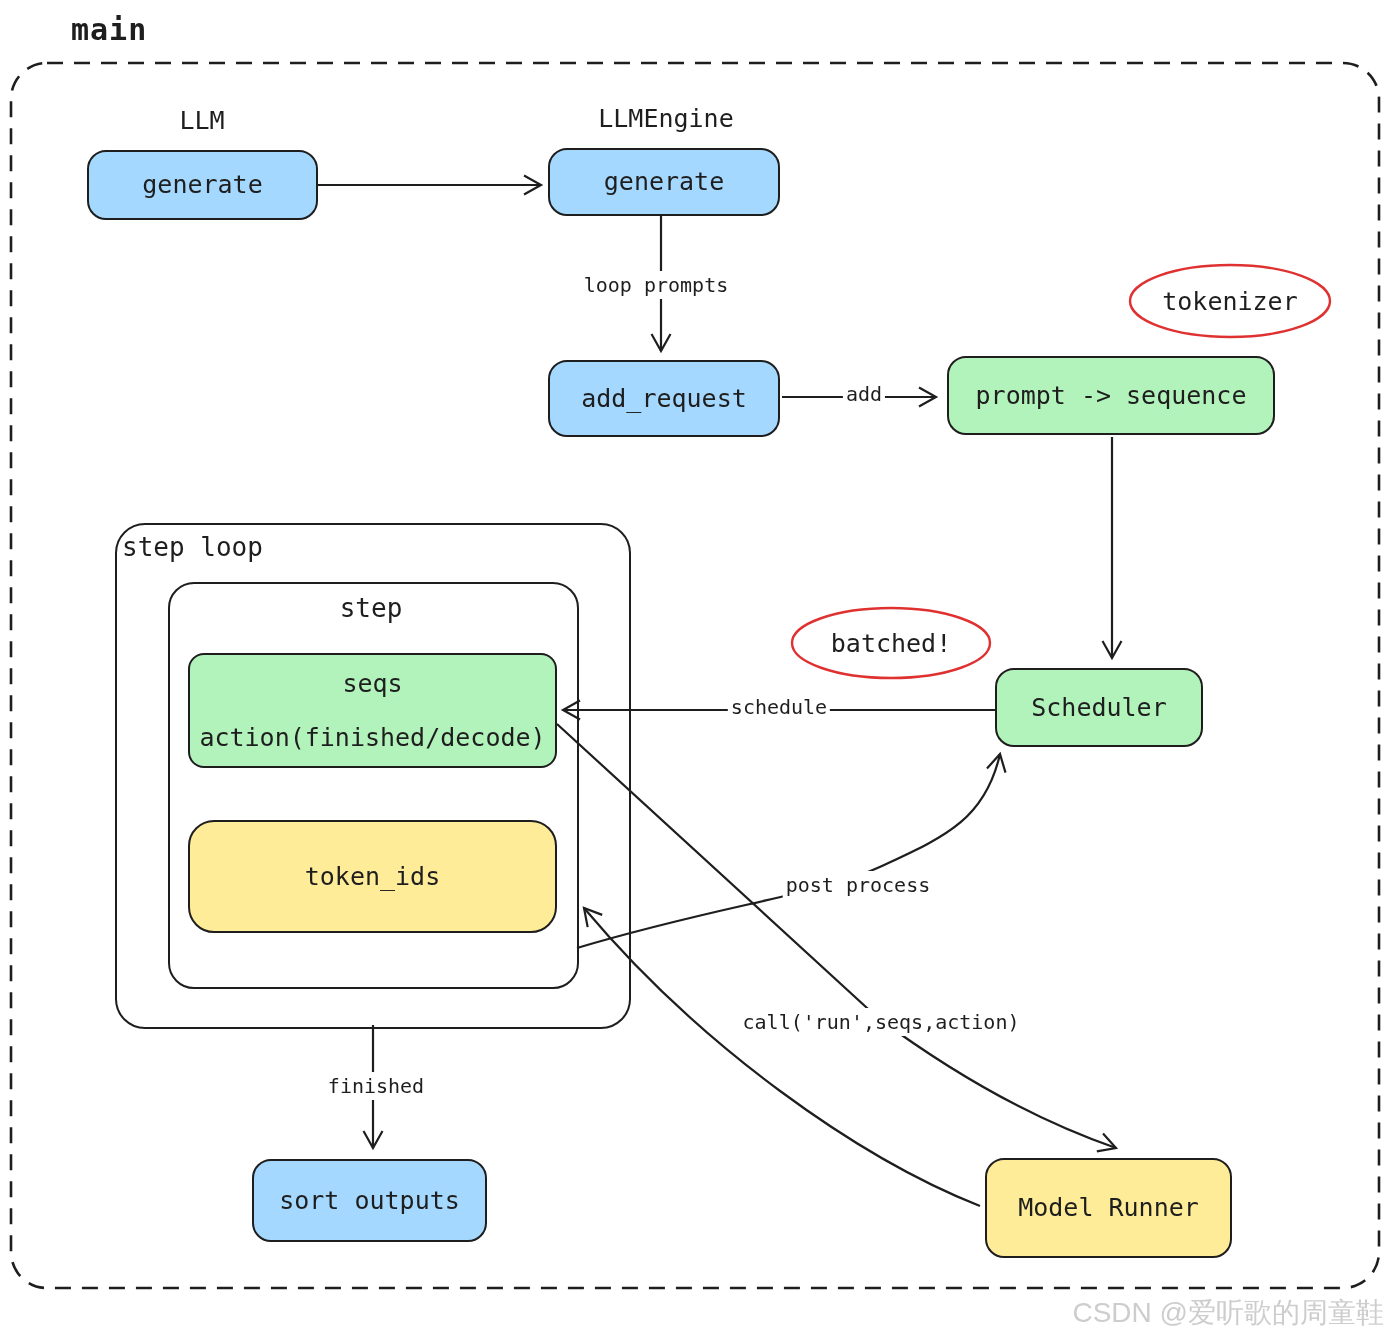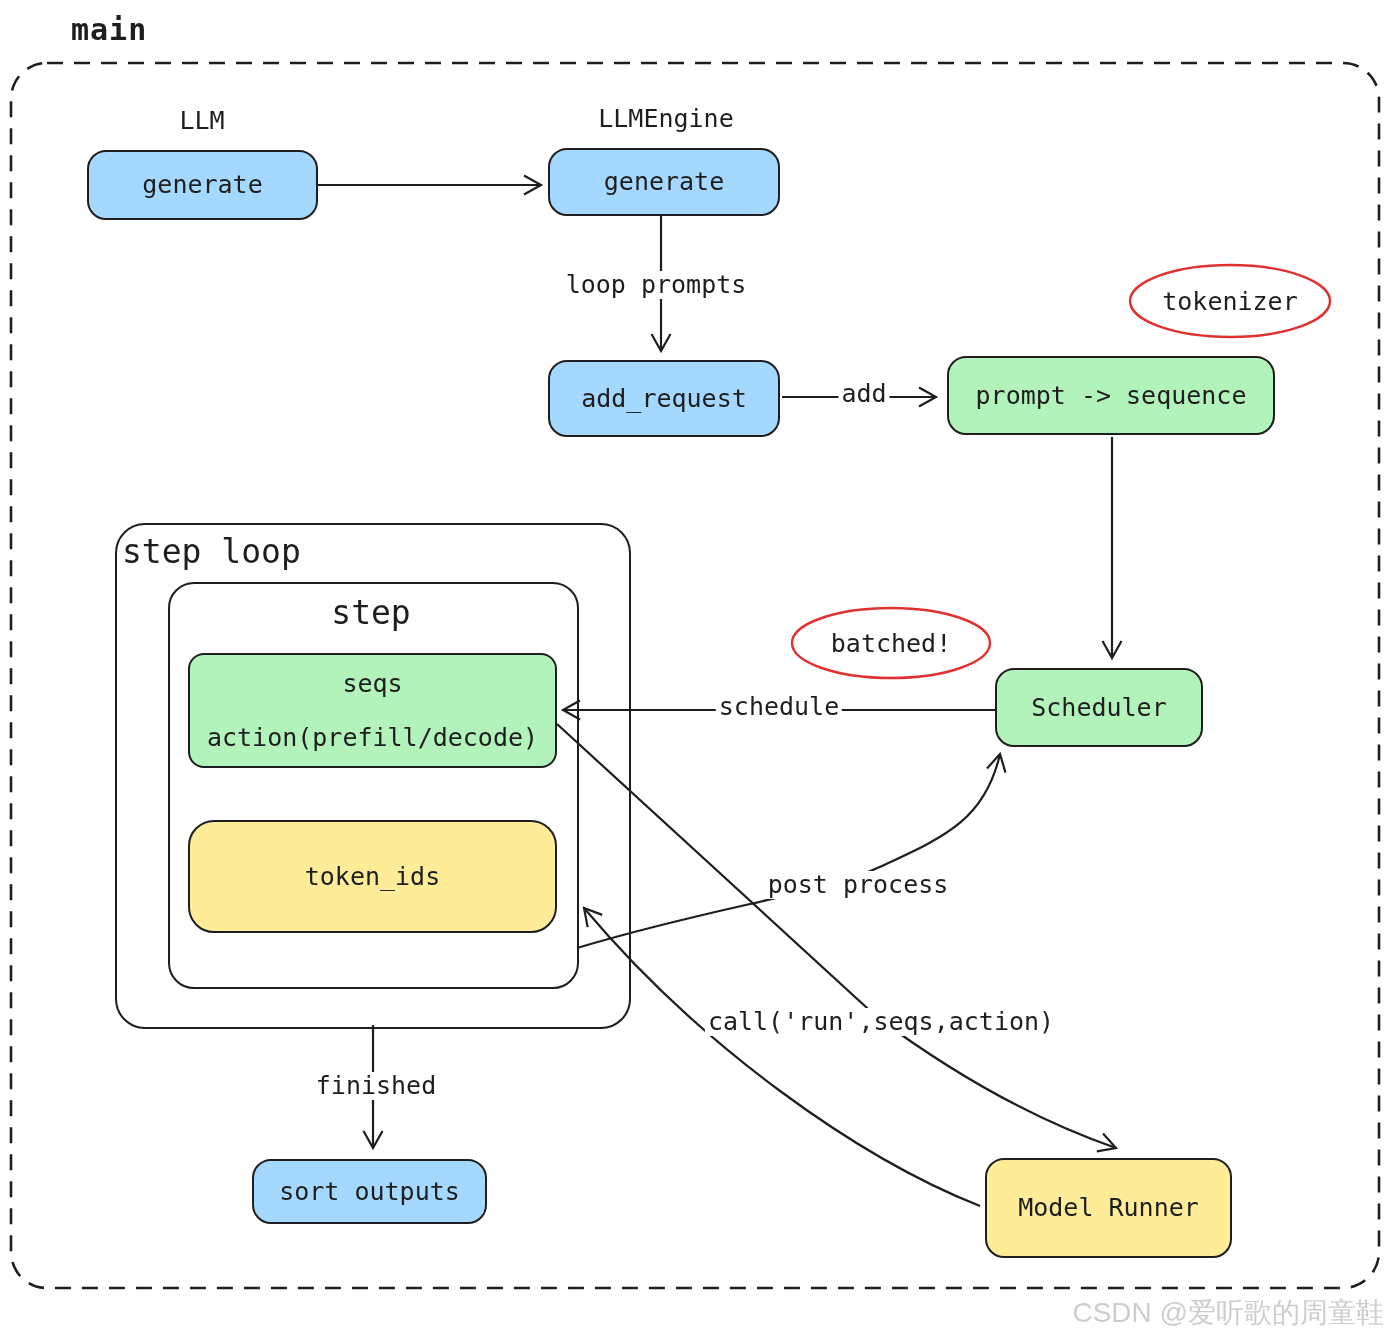--- a/index.html
+++ b/index.html
@@ -7,34 +7,34 @@
     position:relative;width:1389px;height:1336px;background:#ffffff;overflow:hidden;
     font-family:"DejaVu Sans Mono", monospace;color:var(--stroke,#1e1e1e);
   }
   .layer{position:absolute;left:0;top:0;pointer-events:none;}
   .main-title{
     position:absolute;left:35px;top:12px;font-size:30px;font-weight:bold;letter-spacing:1px;margin-left:36px;
   }
   .container-box{
     position:absolute;border:2.5px solid var(--stroke);background:#ffffff;
   }
-  .container-label{position:absolute;font-size:33px;white-space:nowrap;}
+  .container-label{position:absolute;font-size:26px;white-space:nowrap;}
   .node{
     position:absolute;border:2.5px solid var(--stroke);border-radius:19px;
     display:flex;flex-direction:column;align-items:center;justify-content:center;
     font-size:25px;line-height:34px;text-align:center;white-space:nowrap;box-sizing:border-box;
   }
   .node.blue{background:var(--blue);}
   .node.green{background:var(--green);}
   .node.yellow{background:var(--yellow);}
   .class-label{
     position:absolute;transform:translateX(-50%);font-size:25px;white-space:nowrap;
   }
   .edge-label{
-    position:absolute;transform:translate(-50%,-50%);font-size:25px;line-height:28px;
+    position:absolute;transform:translate(-50%,-50%);font-size:20px;line-height:28px;
     background:#ffffff;padding:0 3px;white-space:nowrap;z-index:5;
   }
   .ellipse-label{
     position:absolute;transform:translate(-50%,-50%);font-size:25px;white-space:nowrap;z-index:5;
   }
   .watermark{
     position:absolute;right:5px;top:1294px;font-family:"Liberation Sans", sans-serif;
     font-size:28px;color:var(--watermark,#cdcdcd);text-shadow:1px 1px 1px #ffffff;
     white-space:nowrap;z-index:6;
   }
@@ -78,25 +78,25 @@
   <div class="class-label" style="left:202px;top:106px;">LLM</div>
   <div class="class-label" style="left:666px;top:104px;">LLMEngine</div>
 
   <div class="node blue" style="left:87px;top:150px;width:231px;height:70px;">generate</div>
   <div class="node blue" style="left:548px;top:148px;width:232px;height:68px;">generate</div>
   <div class="node blue" style="left:548px;top:360px;width:232px;height:77px;">add_request</div>
   <div class="node green" style="left:947px;top:356px;width:328px;height:79px;">prompt -&gt; sequence</div>
   <div class="node green" style="left:995px;top:668px;width:208px;height:79px;">Scheduler</div>
   <div class="node green" style="left:188px;top:653px;width:369px;height:115px;border-radius:16px;gap:20px;">
     <span>seqs</span>
-    <span>action(prefill/decode)</span>
+    <span>action(finished/decode)</span>
   </div>
   <div class="node yellow" style="left:188px;top:820px;width:369px;height:113px;border-radius:26px;">token_ids</div>
   <div class="node yellow" style="left:985px;top:1158px;width:247px;height:100px;">Model Runner</div>
-  <div class="node blue" style="left:252px;top:1159px;width:235px;height:65px;">sort outputs</div>
+  <div class="node blue" style="left:252px;top:1159px;width:235px;height:83px;">sort outputs</div>
 
   <div class="ellipse-label" style="left:1230px;top:301px;">tokenizer</div>
   <div class="ellipse-label" style="left:891px;top:643px;">batched!</div>
 
   <div class="edge-label" style="left:656px;top:285px;">loop prompts</div>
   <div class="edge-label" style="left:864px;top:394px;text-align:right;">add</div>
   <div class="edge-label" style="left:779px;top:707px;">schedule</div>
   <div class="edge-label" style="left:858px;top:885px;">post process</div>
   <div class="edge-label" style="left:881px;top:1022px;">call('run',seqs,action)</div>
   <div class="edge-label" style="left:376px;top:1086px;">finished</div>

